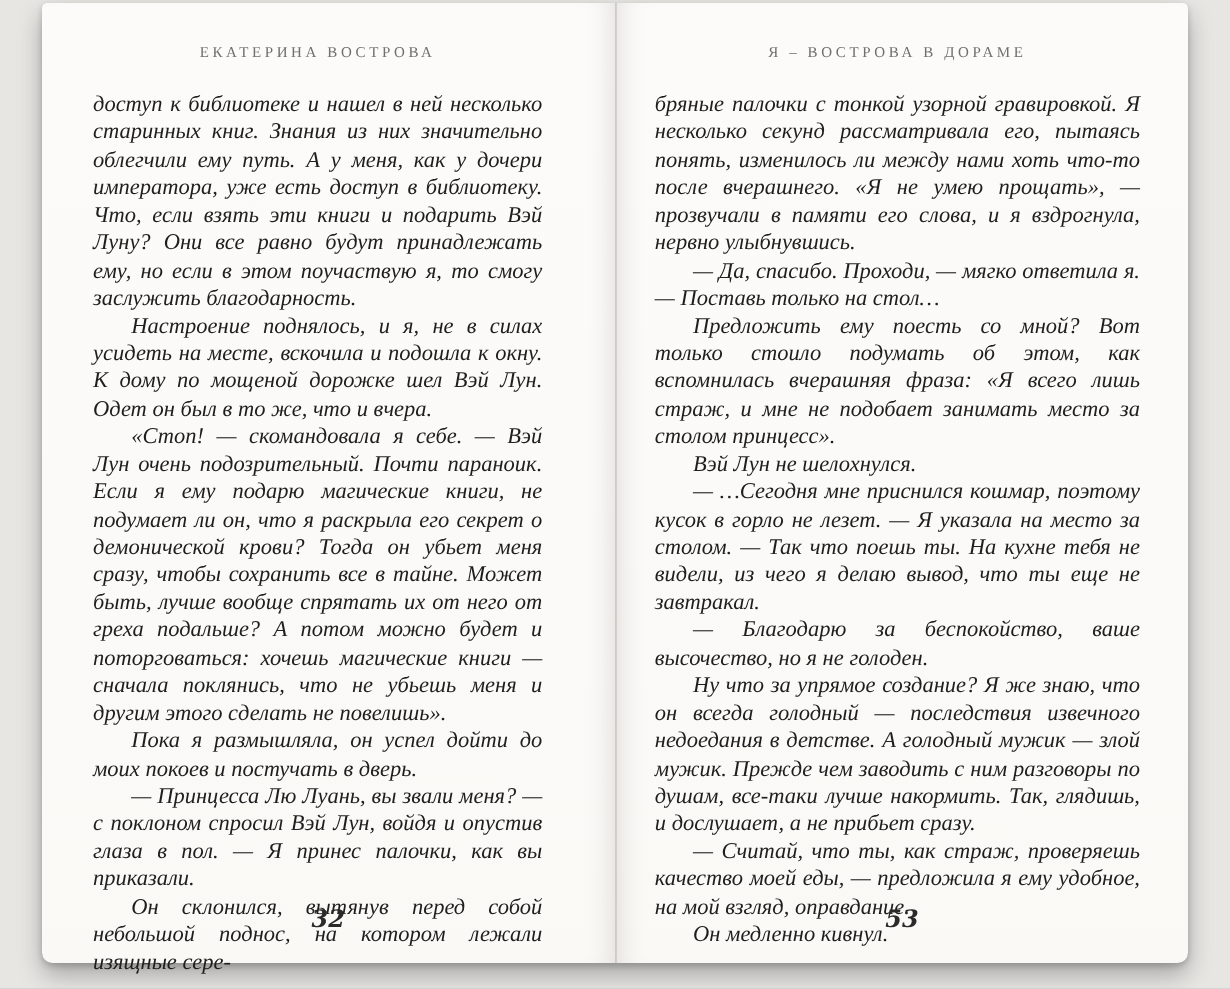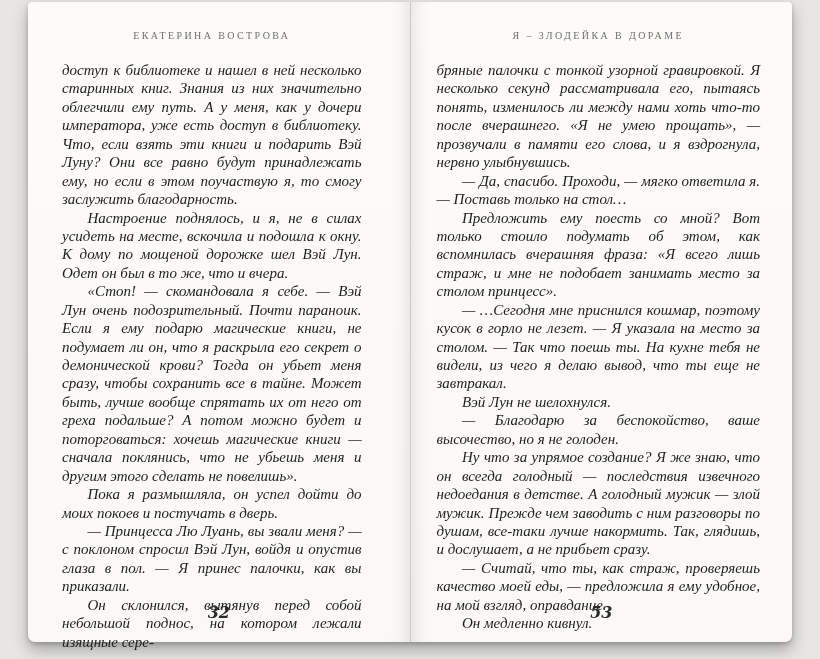--- a/index.html
+++ b/index.html
@@ -103,27 +103,27 @@
         <p class="indent">Пока я размышляла, он успел дойти до моих покоев и постучать в дверь.</p>
         <p class="indent">— Принцесса Лю Луань, вы звали меня? — с поклоном спросил Вэй Лун, войдя и опустив глаза в пол. — Я принес палочки, как вы приказали.</p>
         <p class="indent">Он склонился, вытянув перед собой небольшой поднос, на котором лежали изящные сере-</p>
       </div>
       <div class="folio">32</div>
     </div>
 
     <div class="spine"></div>
 
     <div class="page right">
-      <div class="running-head">Я – ЗЛОДЕЙКА В ДОРАМЕ</div>
+      <div class="running-head">Я – ВОСТРОВА В ДОРАМЕ</div>
       <div class="text">
         <p>бряные палочки с тонкой узорной гравировкой. Я несколько секунд рассматривала его, пытаясь понять, изменилось ли между нами хоть что-то после вчерашнего. «Я не умею прощать», — прозвучали в памяти его слова, и я вздрогнула, нервно улыбнувшись.</p>
         <p class="indent">— Да, спасибо. Проходи, — мягко ответила я. — Поставь только на стол…</p>
         <p class="indent">Предложить ему поесть со мной? Вот только стоило подумать об этом, как вспомнилась вчерашняя фраза: «Я всего лишь страж, и мне не подобает занимать место за столом принцесс».</p>
+        <p class="indent">Вэй Лун не шелохнулся.</p>
         <p class="indent">— …Сегодня мне приснился кошмар, поэтому кусок в горло не лезет. — Я указала на место за столом. — Так что поешь ты. На кухне тебя не видели, из чего я делаю вывод, что ты еще не завтракал.</p>
-        <p class="indent">Вэй Лун не шелохнулся.</p>
         <p class="indent">— Благодарю за беспокойство, ваше высочество, но я не голоден.</p>
         <p class="indent">Ну что за упрямое создание? Я же знаю, что он всегда голодный — последствия извечного недоедания в детстве. А голодный мужик — злой мужик. Прежде чем заводить с ним разговоры по душам, все-таки лучше накормить. Так, глядишь, и дослушает, а не прибьет сразу.</p>
         <p class="indent">— Считай, что ты, как страж, проверяешь качество моей еды, — предложила я ему удобное, на мой взгляд, оправдание.</p>
         <p class="indent">Он медленно кивнул.</p>
       </div>
       <div class="folio">53</div>
     </div>
 
   </div>
 </div>

